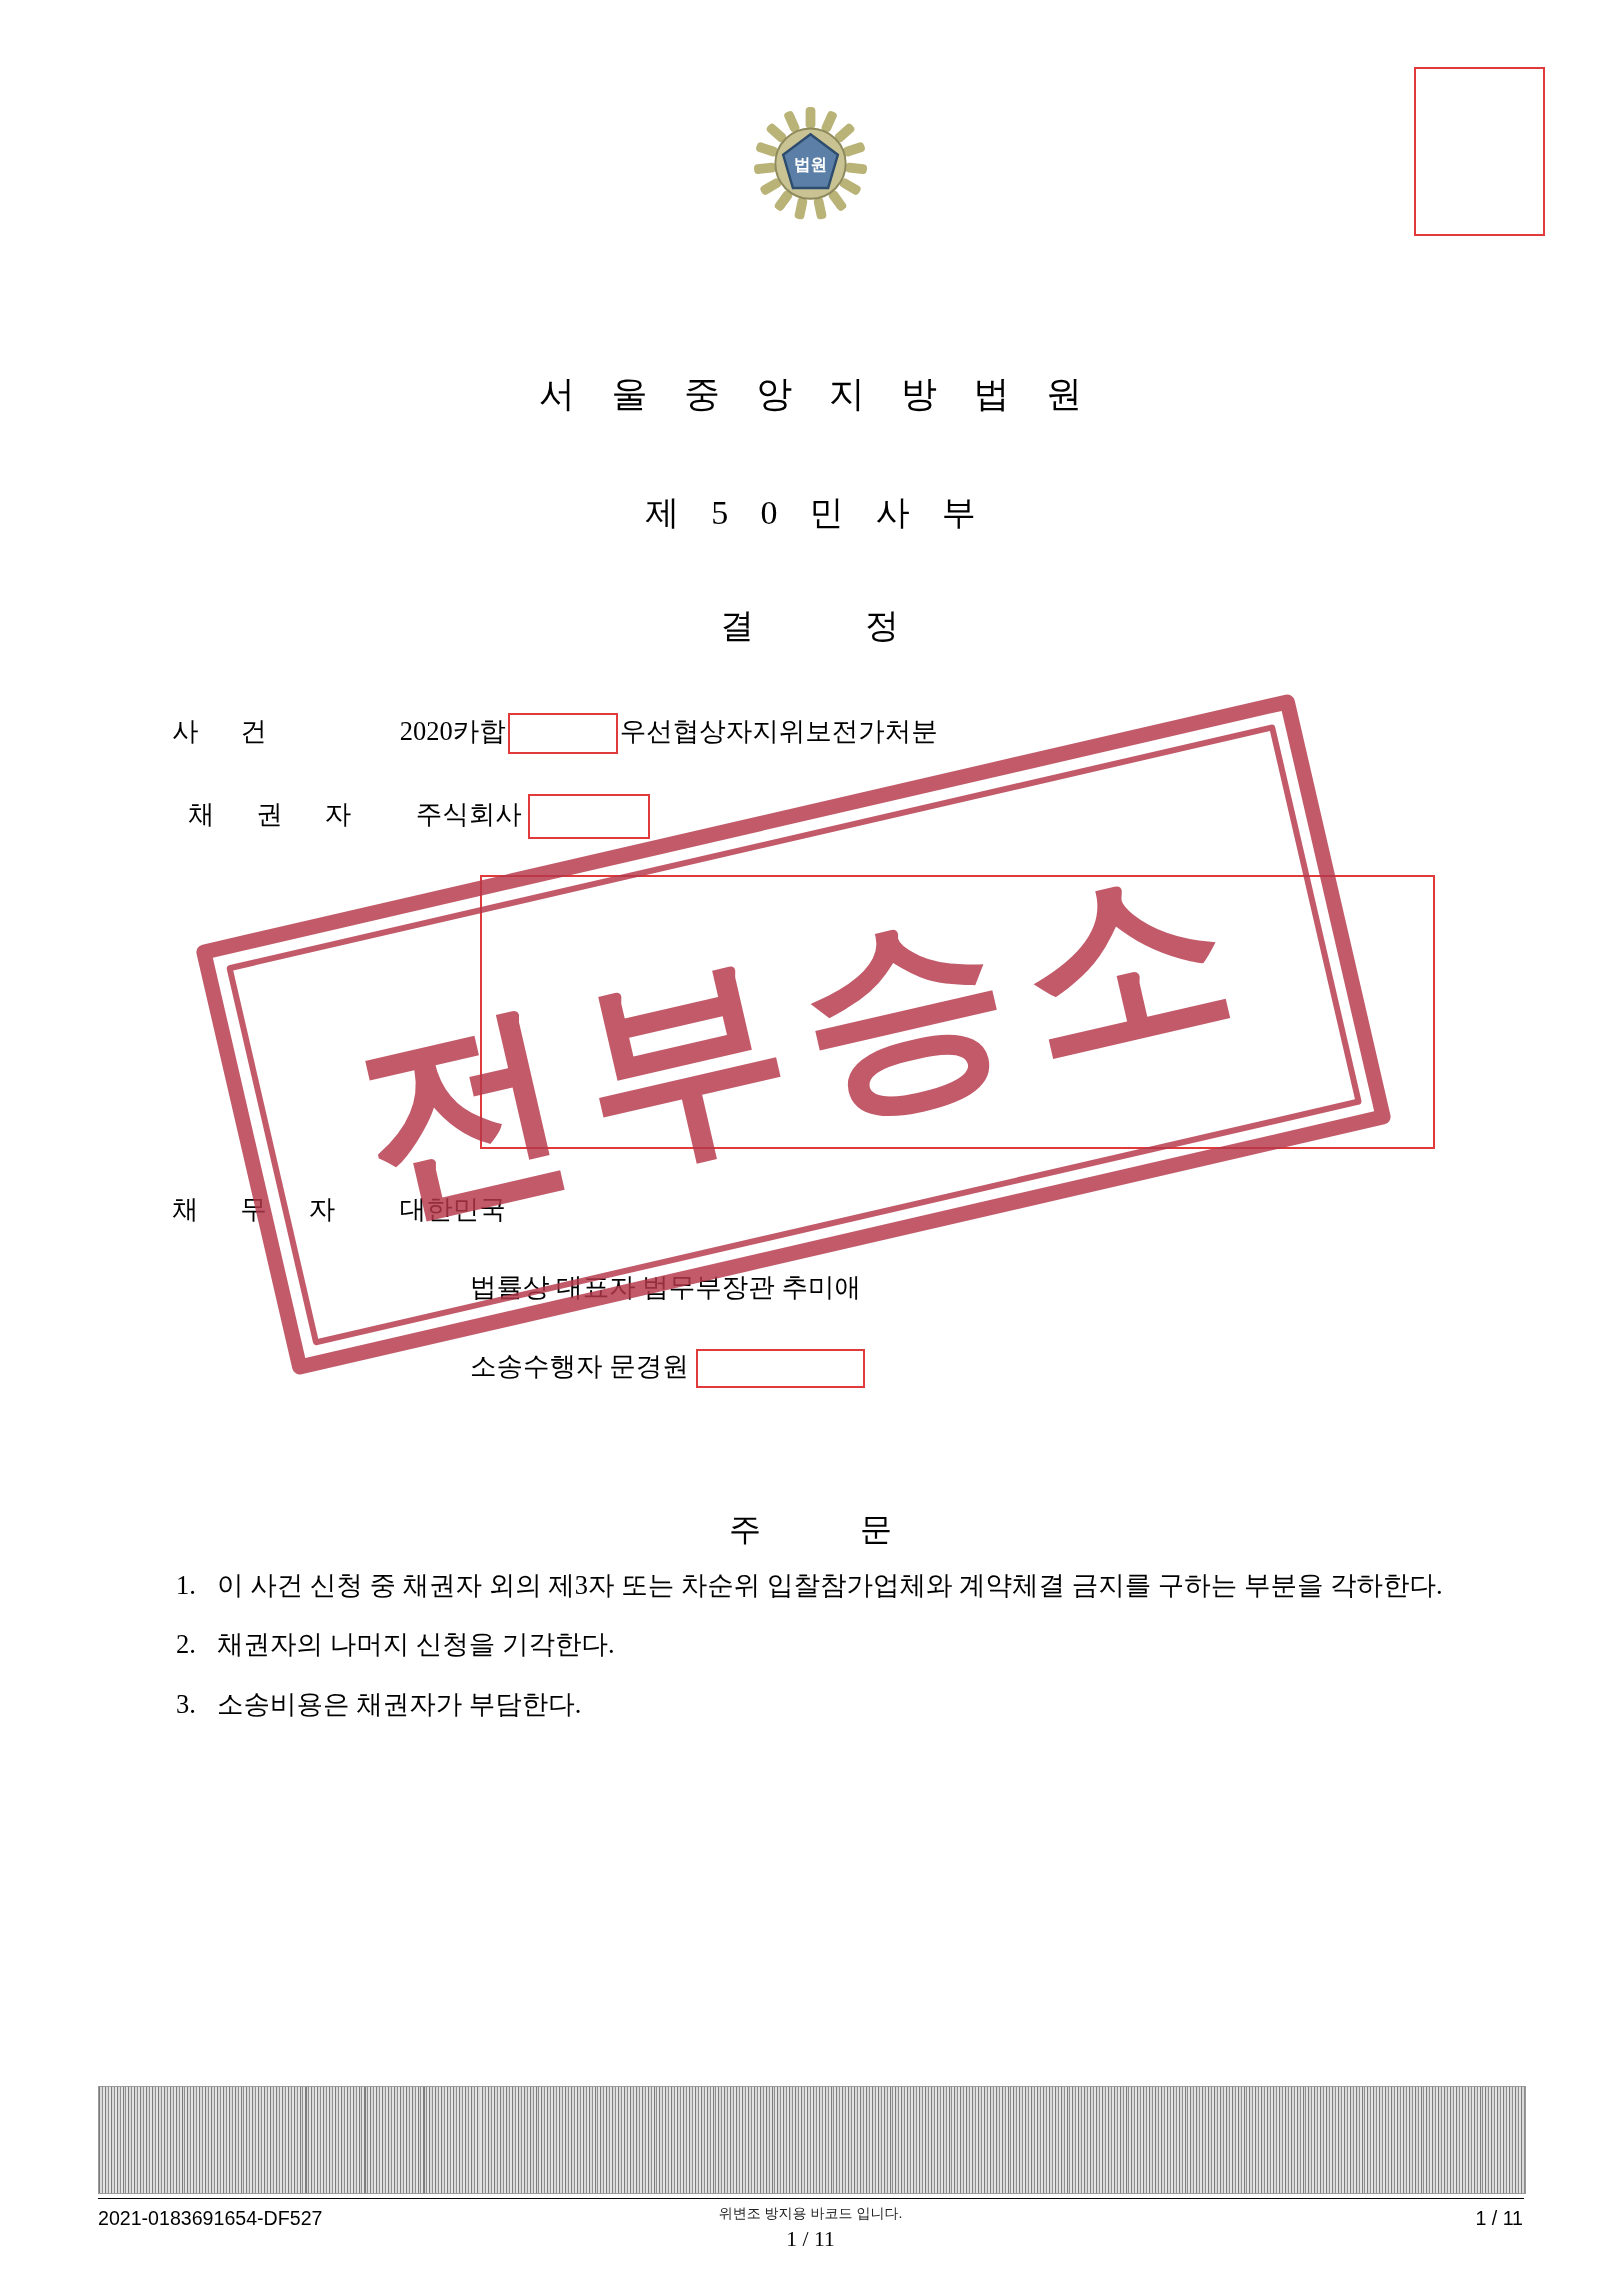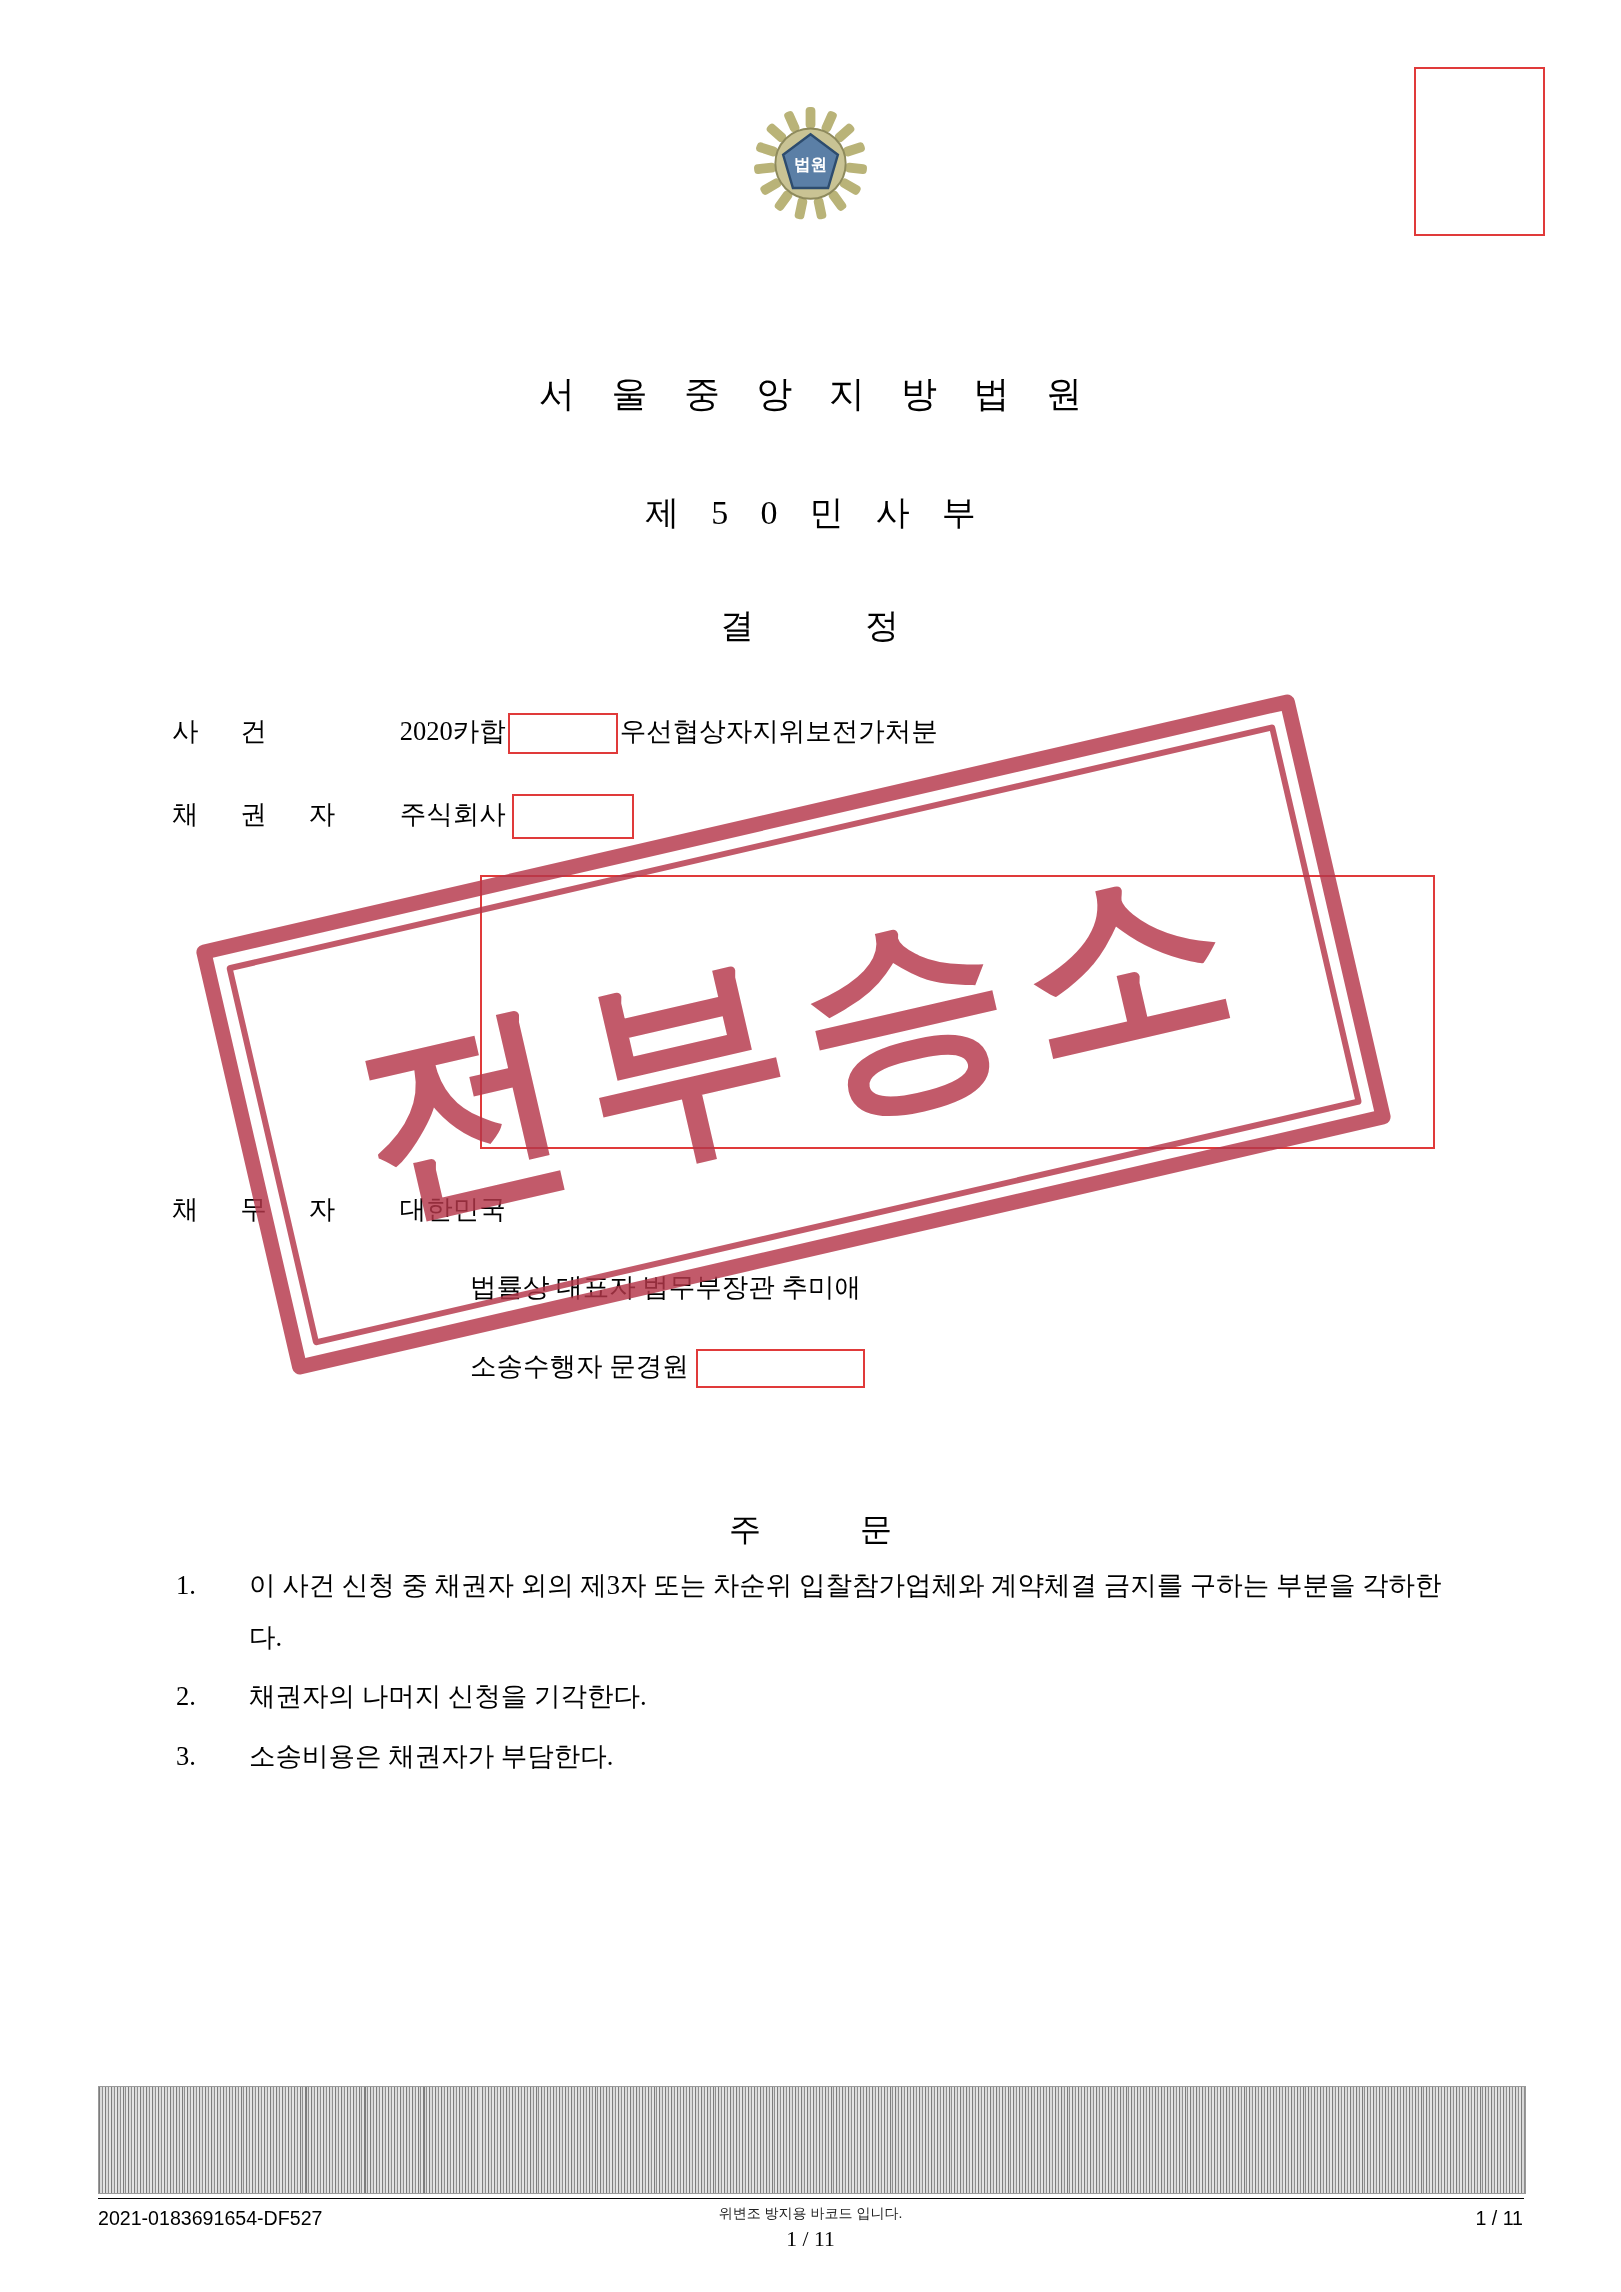--- a/index.html
+++ b/index.html
@@ -81,21 +81,21 @@
     white-space: nowrap;
   }
   .field-label {
     display: inline-block;
     width: 221px;
     letter-spacing: 17.6px;
   }
   .field-value { display: inline-block; }
 
   .row-case   { top: 713px; }
-  .row-cred   { top: 794px; }
+  .row-cred   { top: 794px; margin-left: 16px; }
   .row-debt   { top: 1191px; }
   .row-rep    { top: 1269px; left: 470px; }
   .row-agent  { top: 1348px; left: 470px; }
 
   .inline-redact {
     display: inline-block;
     border: 2px solid #e03a3a;
     vertical-align: middle;
     background: transparent;
   }
@@ -135,21 +135,20 @@
   .order-item {
     display: flex;
     margin-bottom: 7.8px;
   }
   .order-num {
     width: 41px;
     flex: none;
   }
   .order-text {
     flex: 1;
-    margin-left: 32px;
   }
 
   
   .stamp {
     position: absolute;
     left: 230px;
     top: 814px;
     width: 1127px;
     height: 441px;
     transform: rotate(-13deg);

